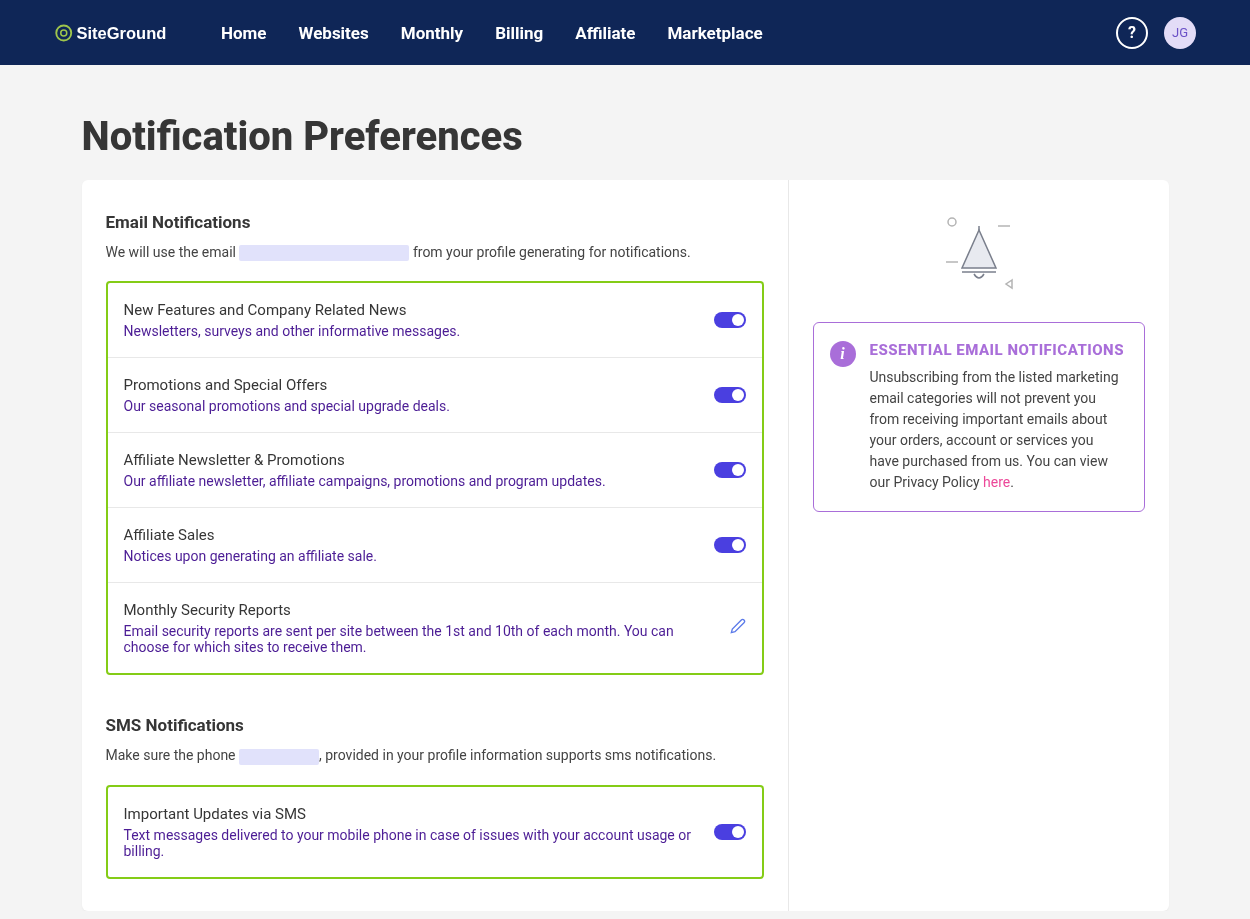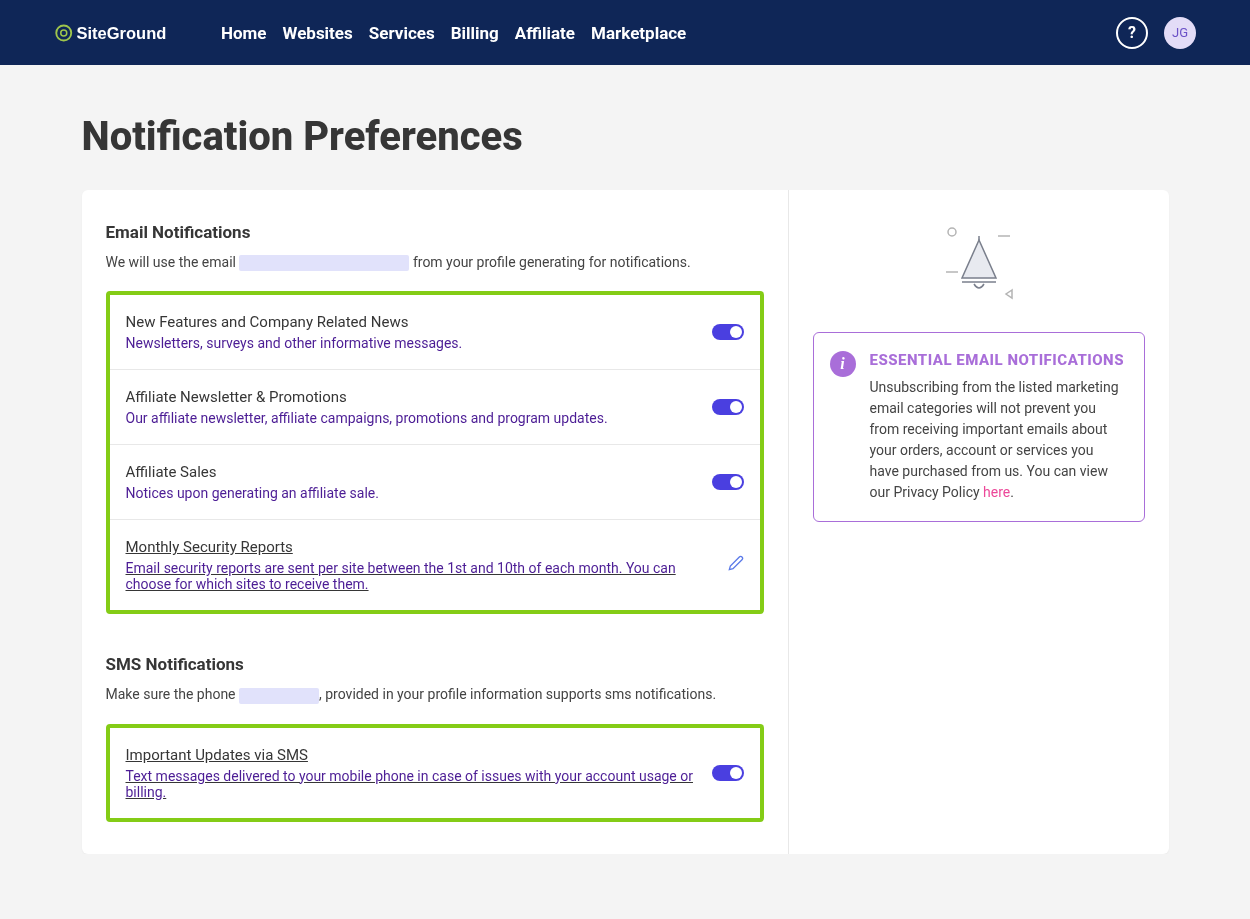--- a/index.html
+++ b/index.html
@@ -22,21 +22,21 @@
 .logo {
   display: flex;
   align-items: center;
   margin-right: 32px;
 }
 .logo svg {
   height: 30px;
 }
 .nav-items {
   display: flex;
-  gap: 16px;
+  gap: 32px;
   flex: 1;
 }
 .nav-item {
   color: #fff;
   font-weight: 700;
   font-size: 17px;
   cursor: pointer;
 }
 .nav-right {
   display: flex;
@@ -72,21 +72,21 @@
 .page-container {
   max-width: 1195px;
   margin: 0 auto;
   padding: 0 54px;
 }
 .page-title {
   font-size: 40px;
   font-weight: 800;
   color: #363636;
   margin-top: 48px;
-  margin-bottom: 30px;
+  margin-bottom: 20px;
 }
 .content-card {
   background: #fff;
   border-radius: 6px;
   display: flex;
   box-shadow: 0 1px 2px rgba(0,0,0,0.04);
 }
 .main-col {
   flex: 1;
   padding: 32px 24px;
@@ -109,33 +109,32 @@
 }
 .redacted {
   display: inline-block;
   background: #e1e2fb;
   border-radius: 2px;
   vertical-align: middle;
 }
 .redacted.email { width: 170px; height: 16px; }
 .redacted.phone { width: 80px; height: 16px; }
 .pref-list {
-  border: 4px solid #84cc16;
+  border: 2px solid #84cc16;
   border-radius: 4px;
 }
 .pref-item {
   display: flex;
   align-items: center;
   padding: 18px 16px;
   border-bottom: 1px solid #e8e8e8;
   gap: 16px;
 }
 .pref-item:last-child {
   border-bottom: none;
-  text-decoration: underline;
 }
 .pref-text {
   flex: 1;
 }
 .pref-title {
   font-size: 15px;
   color: #363636;
   margin-bottom: 4px;
 }
 .pref-desc {
@@ -221,21 +220,21 @@
   <div class="logo">
     <svg viewBox="0 0 180 32" width="135">
       <circle cx="13" cy="16" r="10" fill="none" stroke="#9fc64c" stroke-width="2.5"></circle>
       <circle cx="13" cy="16" r="4" fill="none" stroke="#9fc64c" stroke-width="2"></circle>
       <text x="30" y="24" fill="#fff" font-family="Arial" font-size="22" font-weight="800">SiteGround</text>
     </svg>
   </div>
   <div class="nav-items">
     <div class="nav-item">Home</div>
     <div class="nav-item">Websites</div>
-    <div class="nav-item">Services</div>
+    <div class="nav-item">Monthly</div>
     <div class="nav-item">Billing</div>
     <div class="nav-item">Affiliate</div>
     <div class="nav-item">Marketplace</div>
   </div>
   <div class="nav-right">
     <div class="help-icon">?</div>
     <div class="avatar">JG</div>
   </div>
 </div>
 
@@ -248,20 +247,27 @@
       <div class="section-title">Email Notifications</div>
       <div class="section-desc">
         <span>We will use the email </span><span class="redacted email"></span><span> from your profile generating for notifications.</span>
       </div>
 
       <div class="pref-list">
         <div class="pref-item">
           <div class="pref-text">
             <div class="pref-title">New Features and Company Related News</div>
             <div class="pref-desc">Newsletters, surveys and other informative messages.</div>
+          </div>
+          <div class="toggle"></div>
+        </div>
+        <div class="pref-item">
+          <div class="pref-text">
+            <div class="pref-title">Promotions and Special Offers</div>
+            <div class="pref-desc">Our seasonal promotions and special upgrade deals.</div>
           </div>
           <div class="toggle"></div>
         </div>
         <div class="pref-item">
           <div class="pref-text">
             <div class="pref-title">Affiliate Newsletter &amp; Promotions</div>
             <div class="pref-desc">Our affiliate newsletter, affiliate campaigns, promotions and program updates.</div>
           </div>
           <div class="toggle"></div>
         </div>

